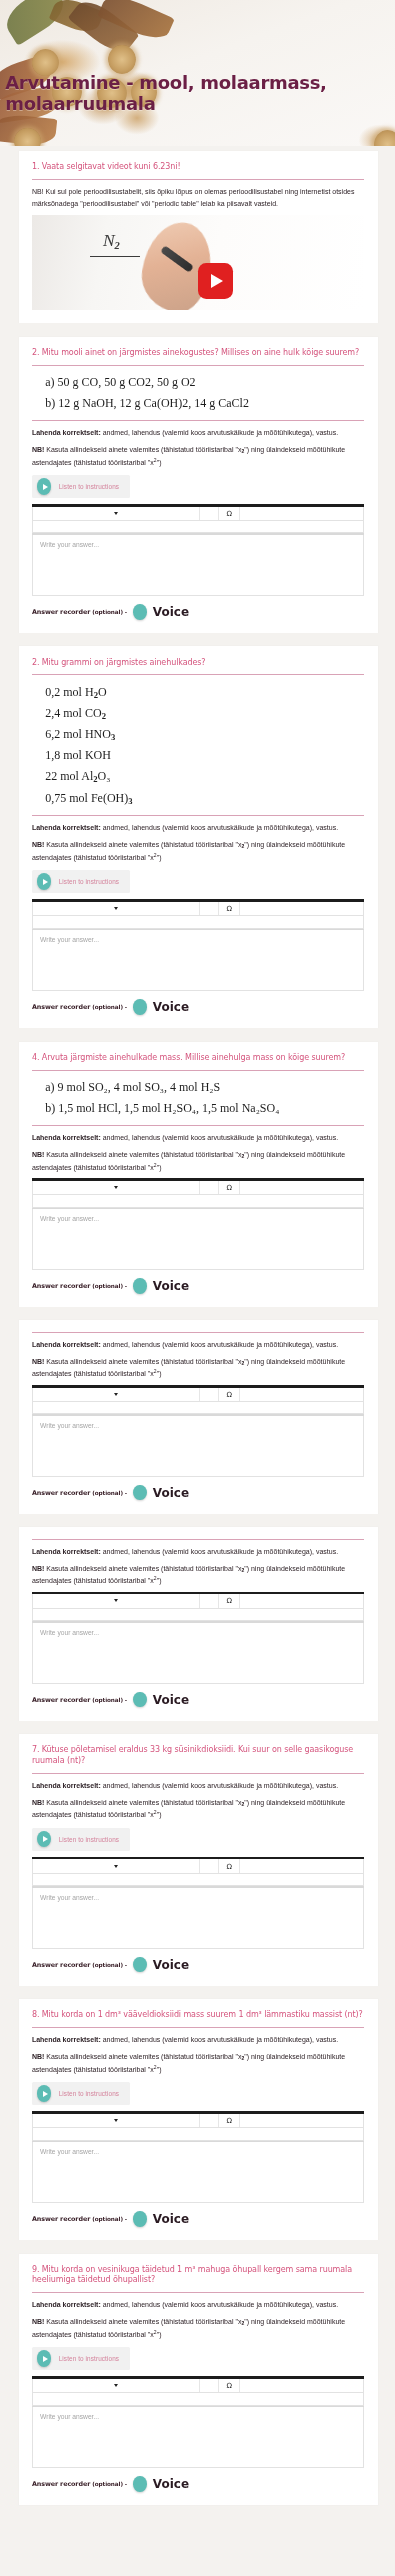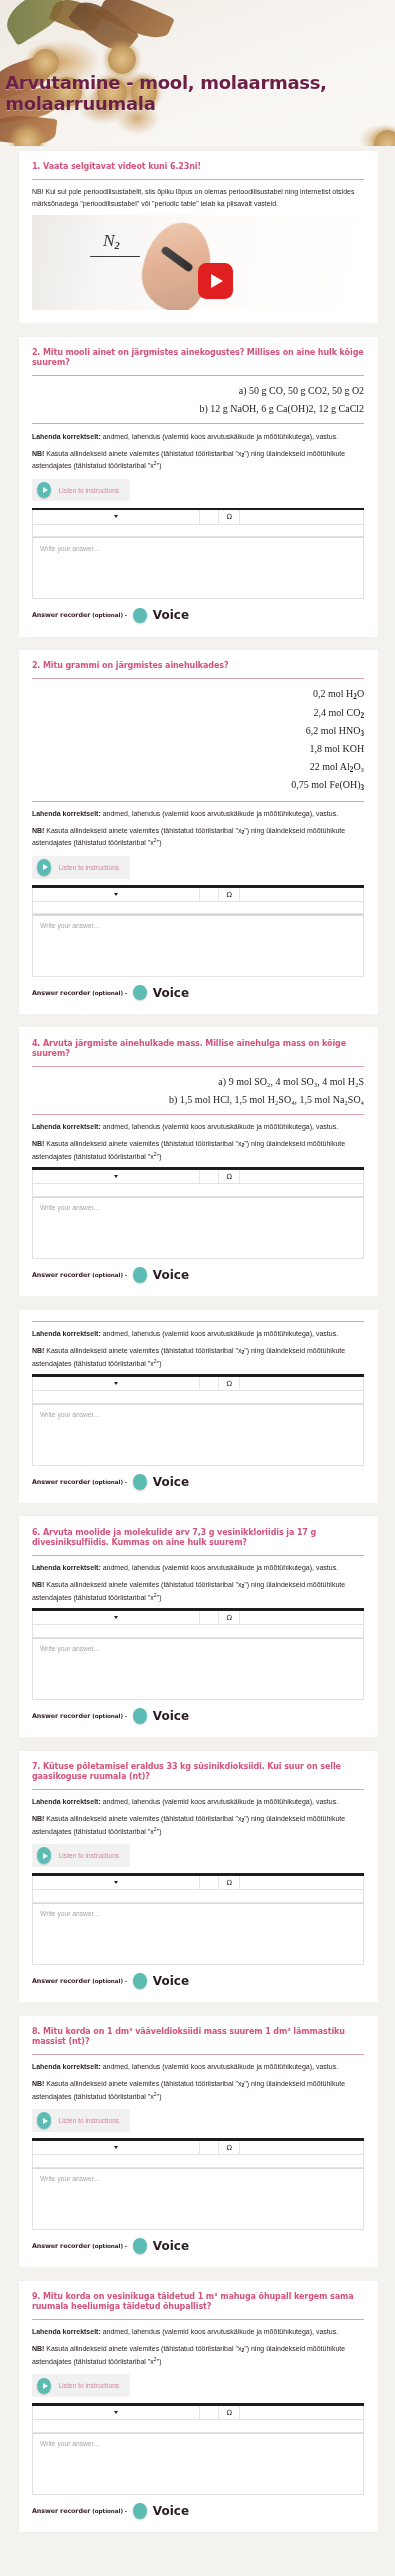--- a/index.html
+++ b/index.html
@@ -66,43 +66,42 @@
   .card{
     background:#ffffff;
     margin:5.2px 18.5px 0 18.5px;
     padding:11.3px 13.4px 13.4px 13.4px;
     box-shadow:0 0 0 0.5px rgba(0,0,0,0.02);
   }
   .spacer{ height:8.2px; background:#f4f2ef; }
 
   .q-title{
     font-family:"DejaVu Sans", sans-serif;
-    font-weight:bold;
+    font-weight:normal;
     font-size:8px;
     line-height:1.32;
     color:#d4537c;
     letter-spacing:-0.1px;
     margin:0 0 6.2px 0;
   }
   .rule{ height:0.5px; background:#d9a2b6; margin:0 0 6.7px 0; }
 
   .body-text{
     font-size:7px;
     line-height:1.62;
     color:#2f2328;
     margin:0 0 5.7px 0;
   }
   .serif-list{
     font-family:"Liberation Serif", serif;
-    font-size:10px;
+    font-size:12px;
     line-height:1.75;
     color:#1d1d1d;
     margin:0 0 6.2px 0;
     padding-left:13.4px;
-    text-align:right;
   }
   .serif-list div{ margin:0; }
   sub{ font-size:.72em; vertical-align:-0.25em; font-weight:bold; }
   sup{ font-size:.72em; vertical-align:0.5em; }
 
   .strong{ font-weight:bold; }
 
   
   .video{
     position:relative;
@@ -275,21 +274,21 @@
           <div class="vb-n2">N<sub>2</sub></div>
           <div class="vb-underline"></div>
           <div class="yt-btn">
             <div class="yt-tri"></div>
           </div>
         </div>
       </div>
       <div class="spacer"></div>
       <div class="card"><div class="q-title">2. Mitu mooli ainet on järgmistes ainekogustes? Millises on aine hulk kõige suurem?</div><div class="rule"></div><div class="serif-list">
           <div>a) 50 g CO, 50 g CO2, 50 g O2</div>
-          <div>b) 12 g NaOH, 6 g Ca(OH)2, 12 g CaCl2</div>
+          <div>b) 12 g NaOH, 12 g Ca(OH)2, 14 g CaCl2</div>
         </div><div class="rule"></div><div class="body-text"><span class="strong">Lahenda korrektselt:</span><span> andmed, lahendus (valemid koos arvutuskäikude ja mõõtühikutega), vastus.</span></div><div class="body-text"><span class="strong">NB!</span><span> Kasuta allindekseid ainete valemites (tähistatud tööriistaribal "x</span><sub>2</sub><span>") ning ülaindekseid mõõtühikute astendajates (tähistatud tööriistaribal "x</span><sup>2</sup><span>")</span></div><div class="listen">
           <div class="listen-circle">
             <div class="listen-tri"></div>
           </div>
           <span class="listen-label">Listen to instructions</span>
         </div><div class="editor">
           <div class="editor-top"></div>
           <div class="editor-toolbar">
             <div class="tb-cell tb-style">
               <div class="tb-caret"></div>
@@ -388,21 +387,20 @@
           <div class="editor-area" placeholder="Write your answer...">Write your answer...</div>
         </div>
         <div class="recorder">
           <span class="rec-label">Answer recorder <span class="opt">(optional) -</span></span>
           <div class="rec-circle"></div>
           <span class="rec-voice">Voice</span>
         </div>
       </div>
       <div class="spacer"></div>
       <div class="card">
-        <div class="q-title">6. Arvuta moolide ja molekulide arv 7,3 g vesinikkloriidis ja 17 g divesiniksulfiidis. Kummas on aine hulk suurem?</div>
         <div class="rule"></div>
         <div class="body-text"><span class="strong">Lahenda korrektselt:</span><span> andmed, lahendus (valemid koos arvutuskäikude ja mõõtühikutega), vastus.</span></div>
         <div class="body-text"><span class="strong">NB!</span><span> Kasuta allindekseid ainete valemites (tähistatud tööriistaribal "x</span><sub>2</sub><span>") ning ülaindekseid mõõtühikute astendajates (tähistatud tööriistaribal "x</span><sup>2</sup><span>")</span></div>
         <div class="editor">
           <div class="editor-top"></div>
           <div class="editor-toolbar">
             <div class="tb-cell tb-style">
               <div class="tb-caret"></div>
             </div>
             <div class="tb-cell tb-gap"></div>

